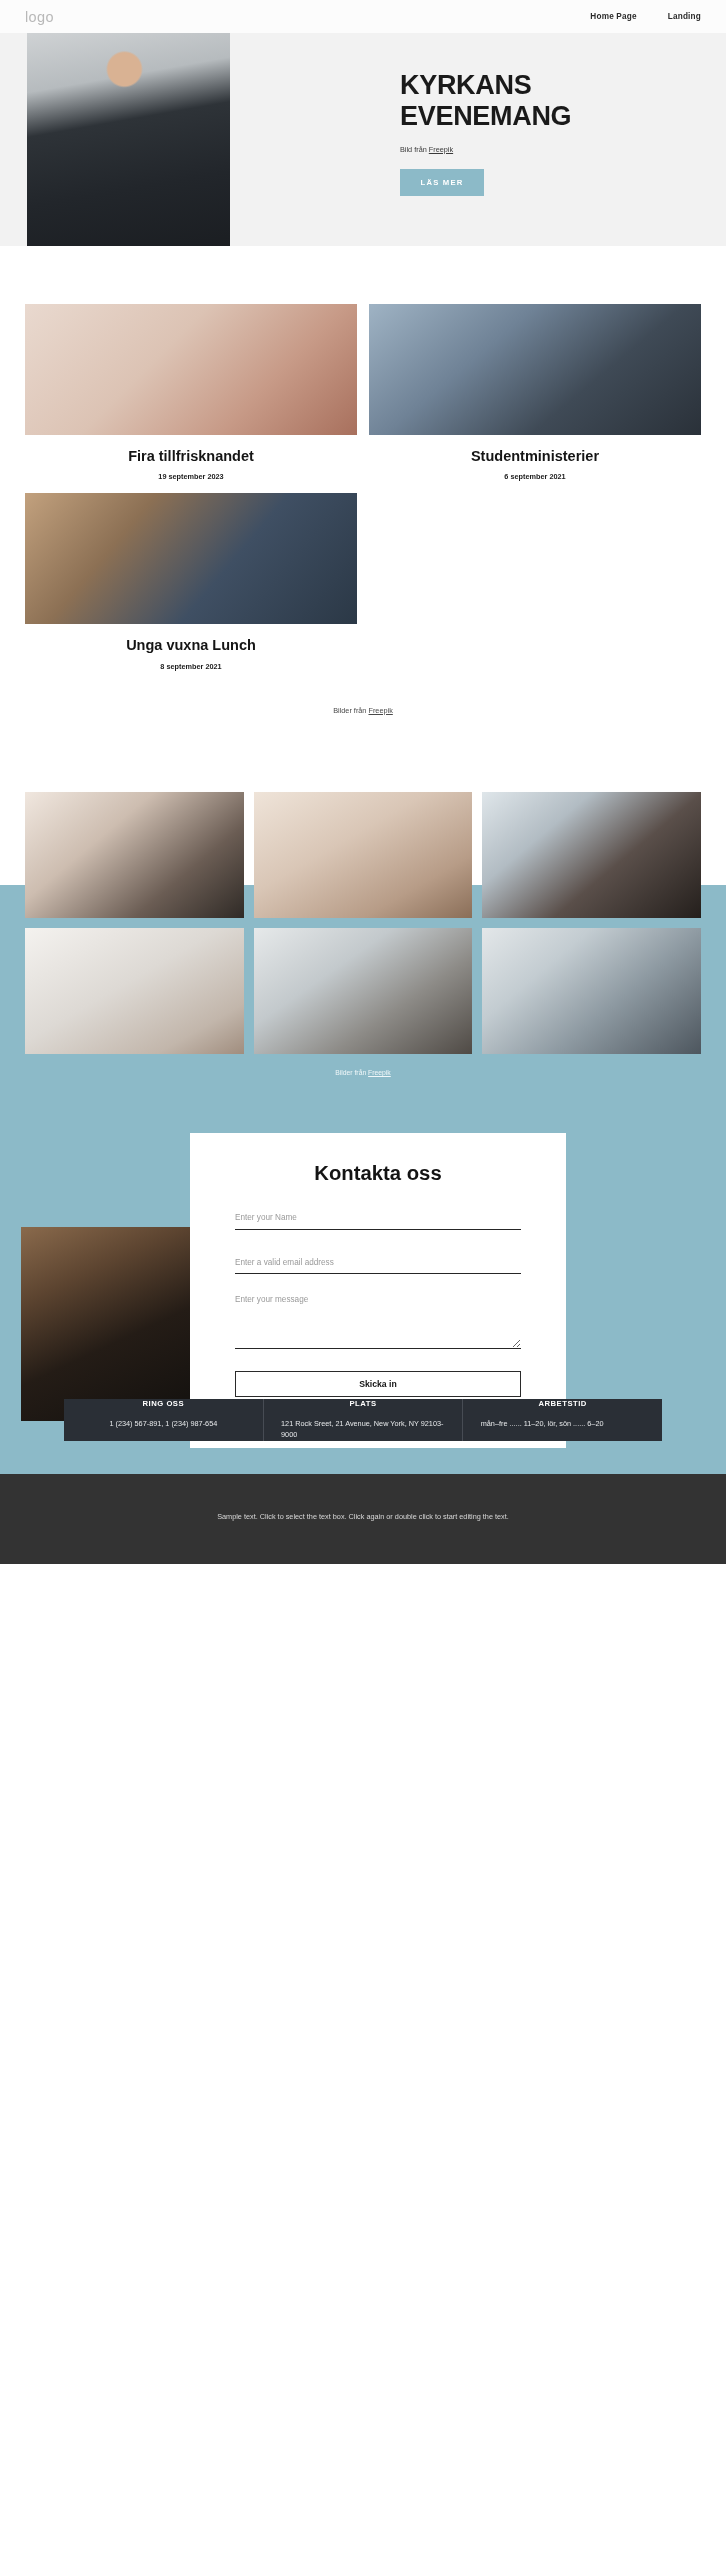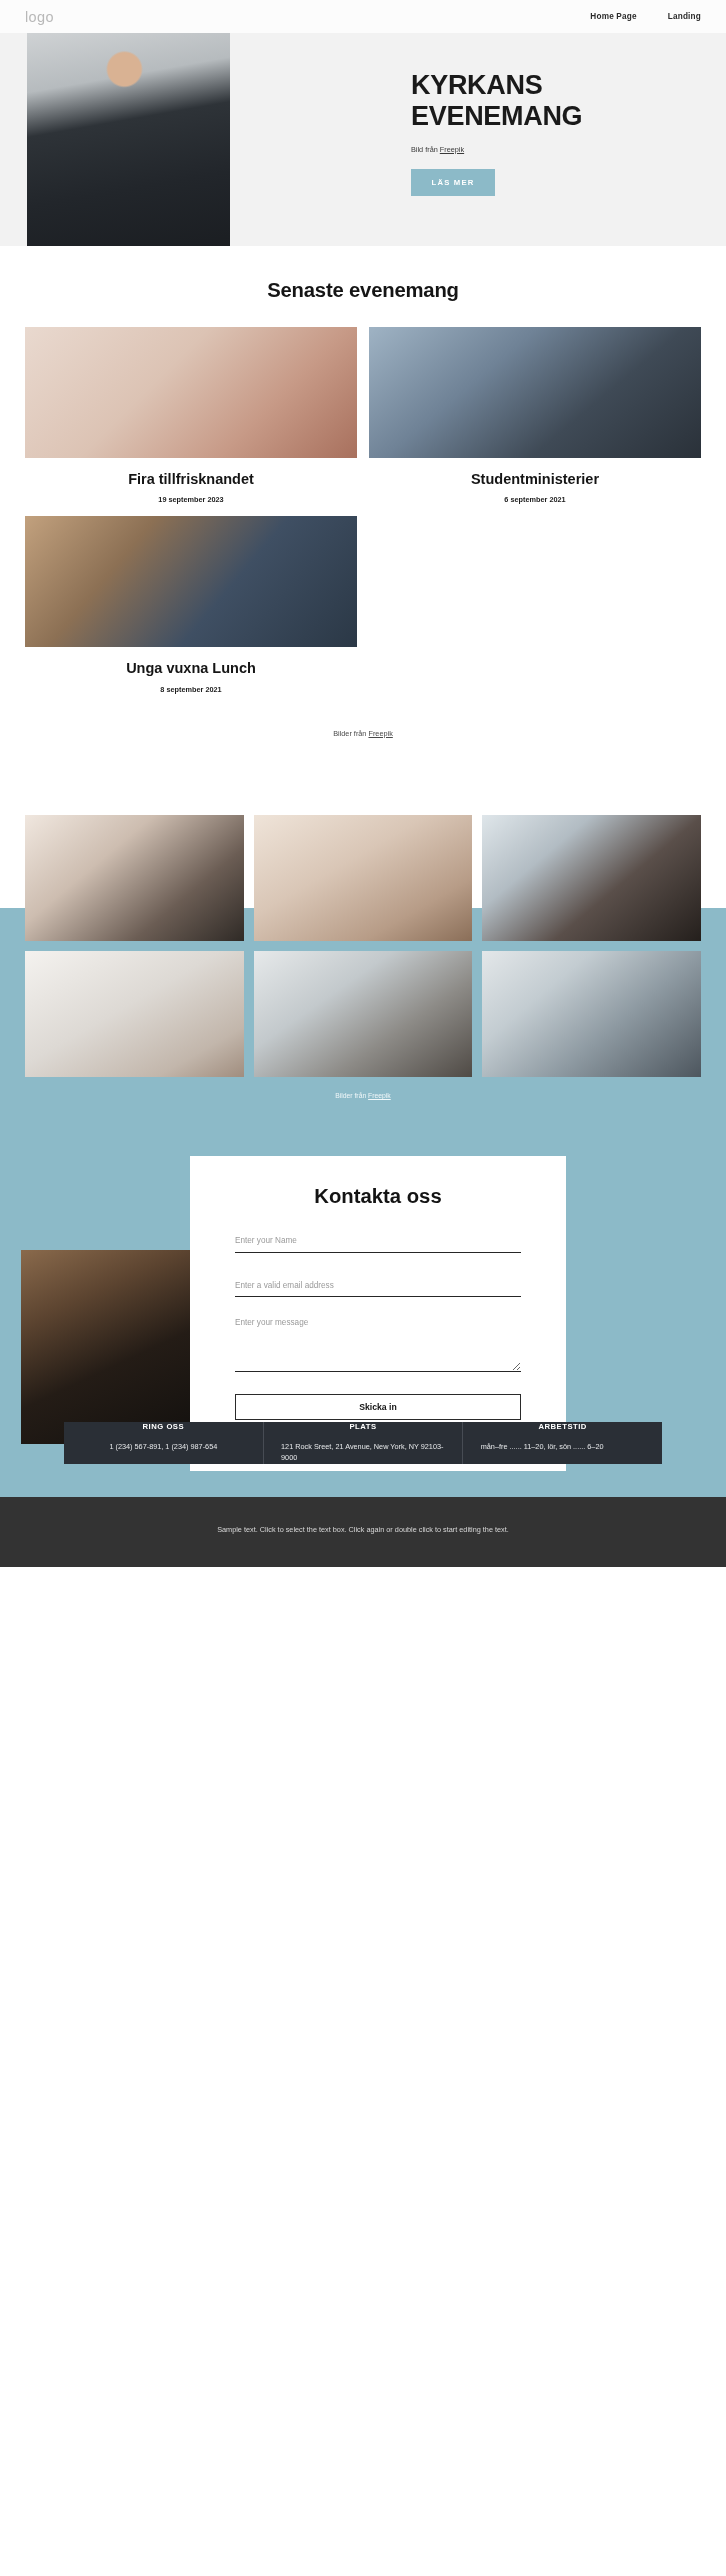--- a/index.html
+++ b/index.html
@@ -47,21 +47,21 @@
     position: absolute;
     left: 27px;
     top: 0;
     width: 203px;
     height: 213px;
     overflow: hidden;
   }
   .hero-photo .ph { width: 100%; height: 100%; display: block; }
   .hero-copy {
     position: absolute;
-    left: 411px;
+    left: 400px;
     top: 37px;
     width: 281px;
   }
   .hero-title {
     font-size: 27px;
     font-weight: bold;
     line-height: 1.13;
     letter-spacing: -0.3px;
     color: #1a1a1a;
     word-break: break-word;
@@ -268,21 +268,21 @@
   .site-footer {
     background: #333333;
     padding: 25px 0 29px;
   }
   .footer-text {
     text-align: center;
     font-size: 7.3px;
     line-height: 1.7;
     color: #d8d8d8;
     max-width: 300px;
-    margin: 2px auto;
+    margin: 12px auto;
   }
 
   
   .ph { background-size: cover; background-position: center; }
   .ph-hero{background:
     radial-gradient(circle at 48% 17%, #d9b293 0 8%, transparent 9%),
     linear-gradient(170deg,#cfd2d4 0%,#b6bbbe 24%,#2e3338 42%,#22262b 70%,#1b1e22 100%);}
   .ph-e1{background:linear-gradient(135deg,#e9d9cf 0%,#dcc3b4 40%,#c79a87 70%,#a8705d 100%);}
   .ph-e2{background:linear-gradient(120deg,#cfd6d9 0%,#9fa8ad 30%,#4a4340 55%,#2b2724 100%);}
   .ph-e3{background:linear-gradient(140deg,#9fb3c4 0%,#6f8296 35%,#3f4a56 65%,#2a3139 100%);}
@@ -315,21 +315,20 @@
     <div class="hero-copy">
       <h1 class="hero-title">KYRKANS EVENEMANG</h1>
       <div class="credit">
         <span>Bild från </span><u>Freepik</u>
       </div>
       <button class="btn-primary">LÄS MER</button>
     </div>
   </section>
 
   <section class="events">
-    <h2 class="section-title">Senaste evenemang</h2>
     <div class="event-grid">
 
       <div class="event-card">
         <div class="event-thumb">
             <div class="ph ph-e1"></div>
           </div>
         <div class="event-name">Fira tillfrisknandet</div>
         <div class="event-date">19 september 2023</div>
       </div>
 

